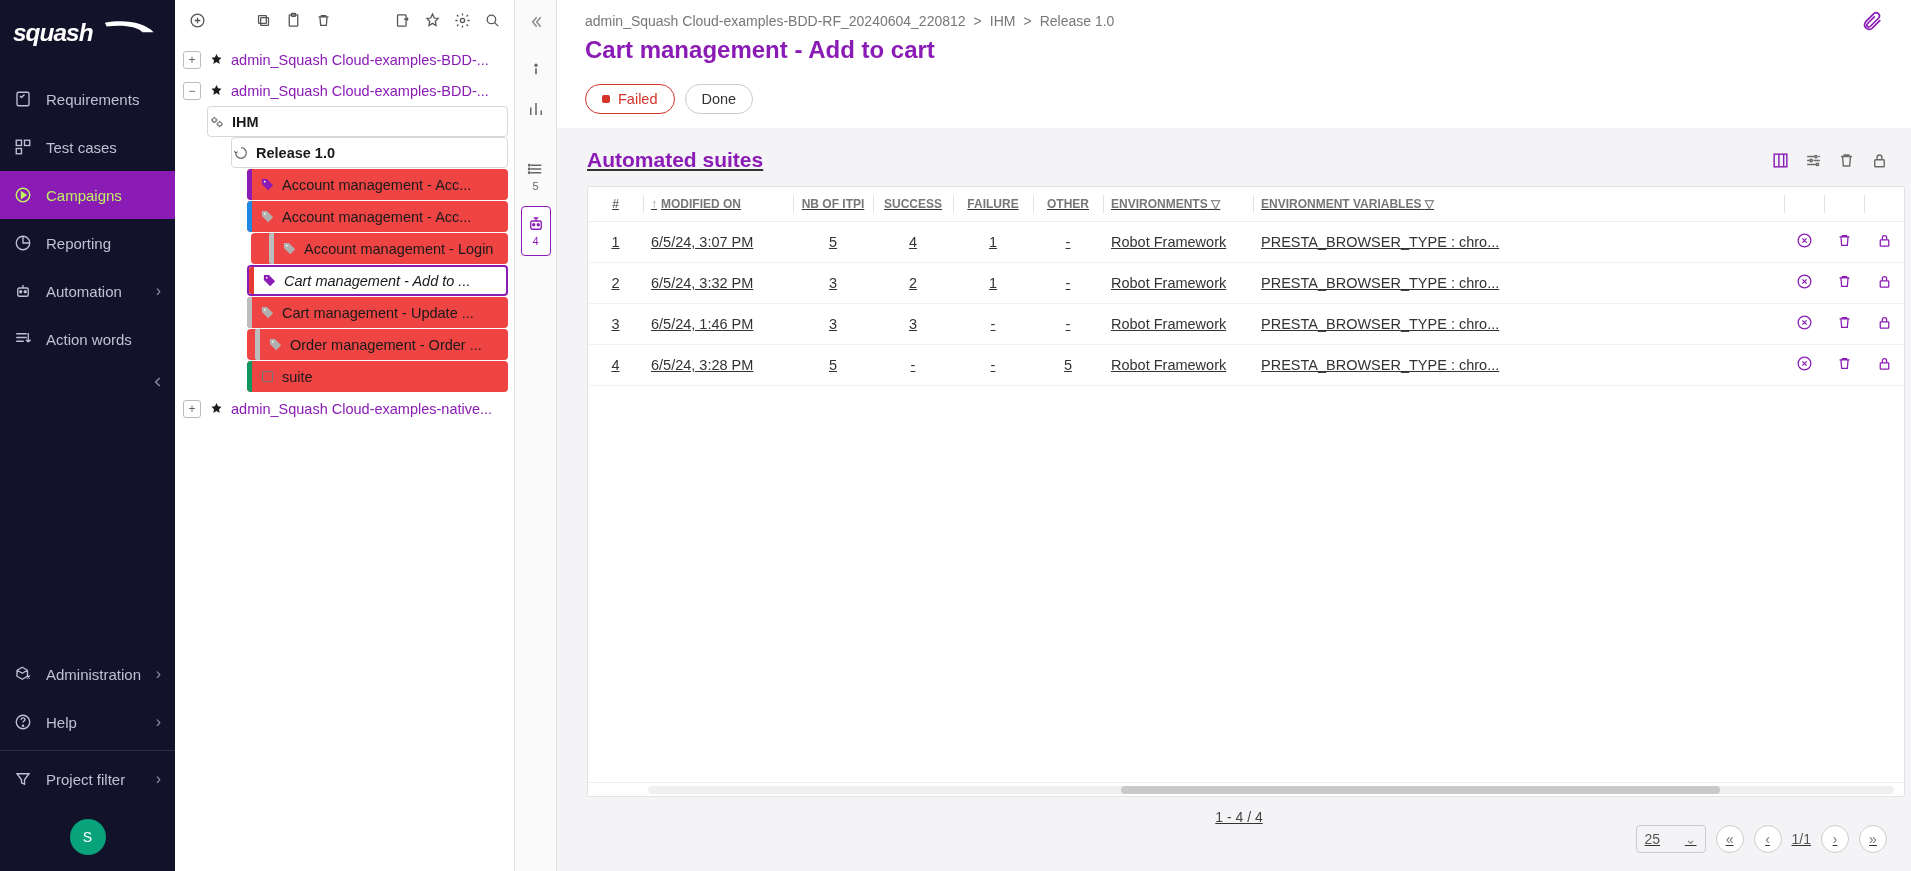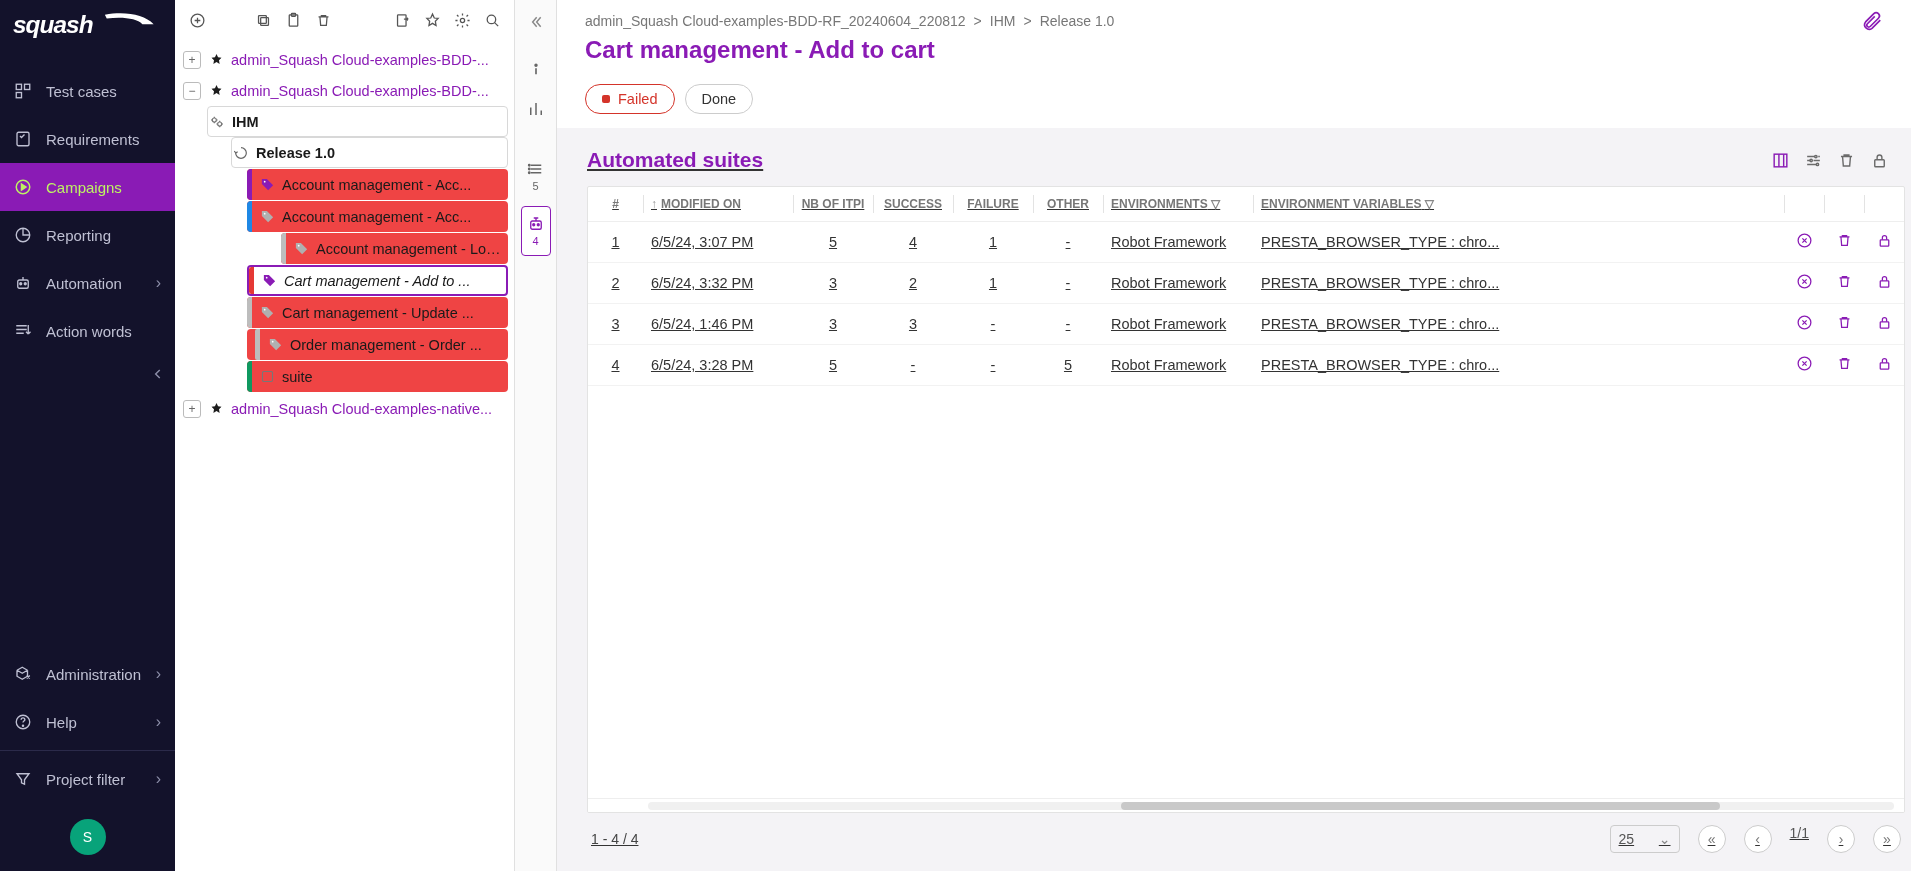--- a/index.html
+++ b/index.html
@@ -12,21 +12,21 @@
   --border:#e0e0e0;
   --red:#d4342a;
   --green:#0f9960;
 }
 *{box-sizing:border-box;font-family:"Segoe UI",Arial,sans-serif;}
 html,body{margin:0;padding:0;height:100%;width:100%;background:#fff;color:var(--text-dark);font-size:14px;overflow:hidden;}
 body{display:flex;}
 
 
 .main-nav{width:175px;flex:0 0 175px;background:var(--dark-navy);color:#bfc0d3;display:flex;flex-direction:column;}
-.logo{height:45px;display:flex;align-items:center;justify-content:center;padding:6px 10px 0;}
+.logo{height:45px;display:flex;align-items:center;justify-content:center;padding:6px 10px 0;margin-top:8px;}
 .logo svg{width:150px;height:34px;}
 .nav-list{flex:1;padding-top:22px;display:flex;flex-direction:column;}
 .nav-item{display:flex;align-items:center;height:48px;padding:0 14px;color:#bfc0d3;cursor:pointer;font-size:15px;gap:14px;}
 .nav-item.active{background:var(--purple);color:#bef264;}
 .nav-item .nav-icon{width:18px;height:18px;flex:0 0 18px;display:flex;align-items:center;justify-content:center;}
 .nav-item .chev{margin-left:auto;font-size:16px;color:#8b8da8;}
 .nav-bottom{margin-top:auto;}
 .nav-collapse{height:38px;display:flex;align-items:center;justify-content:flex-end;padding-right:10px;color:#8b8da8;cursor:pointer;}
 .nav-divider{height:1px;background:#2b2a4a;margin:4px 0;}
 .avatar-row{height:68px;display:flex;align-items:center;justify-content:center;}
@@ -83,23 +83,23 @@
 table{border-collapse:collapse;width:100%;table-layout:fixed;}
 thead th{font-size:12px;color:#777;font-weight:600;text-align:left;padding:10px 8px;border-bottom:1px solid #eee;white-space:nowrap;overflow:hidden;text-overflow:ellipsis;position:relative;}
 thead th:not(:first-child)::before{content:"";position:absolute;left:0;top:8px;bottom:8px;width:1px;background:#e3e3e3;}
 tbody td{padding:10px 8px;border-bottom:1px solid #f2f2f2;font-size:14.5px;white-space:nowrap;overflow:hidden;text-overflow:ellipsis;}
 .ac{text-align:center;}
 .row-icon{color:var(--purple);cursor:pointer;display:inline-flex;}
 .hscroll{height:14px;background:#fff;border-top:1px solid #eee;position:relative;}
 .hscroll .track{position:absolute;left:60px;right:10px;top:3px;height:8px;background:#f0f0f0;border-radius:4px;}
 .hscroll .thumb{position:absolute;top:0;left:38%;width:48%;height:100%;background:#c9c9c9;border-radius:4px;}
 
-.grid-footer{display:flex;align-items:center;padding:12px 10px 4px 4px;}
+.grid-footer{display:flex;align-items:center;padding:12px 24px 4px 4px;flex-direction:column;}
 .range{color:#444;}
-.pager{margin-left:auto;display:flex;align-items:flex-start;gap:18px;}
+.pager{margin-left:auto;display:flex;align-items:center;gap:10px;}
 .page-size{border:1px solid #ccc;border-radius:4px;height:28px;width:70px;display:flex;align-items:center;justify-content:space-between;padding:0 8px;color:#555;cursor:pointer;}
 .pg-btn{width:28px;height:28px;border:1px solid #ccc;border-radius:50%;display:flex;align-items:center;justify-content:center;color:#777;cursor:pointer;background:#fff;}
 .pg-info{color:#555;font-size:14px;}
 
 svg{display:block;}
 </style>
 </head>
 <body>
 
 <nav class="main-nav">
@@ -108,35 +108,35 @@
         <g fill="#fff">
           <text x="0" y="25" font-family="Arial" font-size="26" font-weight="700" font-style="italic" letter-spacing="-1">squash</text>
           <path d="M98 6 C120 2 140 6 150 16 L138 16 C132 10 118 8 100 10 Z"></path>
         </g>
       </svg>
   </div>
   <div class="nav-list">
     <div class="nav-item">
       <span class="nav-icon">
           <svg viewBox="0 0 24 24" fill="none" stroke="currentColor" stroke-width="1.8">
+            <rect x="4" y="3" width="16" height="18" rx="2"></rect>
+            <path d="M8 8l2 2 4-4"></path>
+          </svg>
+        </span>
+      <span>Requirements</span>
+    </div>
+    <div class="nav-item">
+      <span class="nav-icon">
+          <svg viewBox="0 0 24 24" fill="none" stroke="currentColor" stroke-width="1.8">
             <rect x="3" y="3" width="7" height="7"></rect>
             <rect x="14" y="3" width="7" height="7"></rect>
             <rect x="3" y="14" width="7" height="7"></rect>
           </svg>
         </span>
       <span>Test cases</span>
-    </div>
-    <div class="nav-item">
-      <span class="nav-icon">
-          <svg viewBox="0 0 24 24" fill="none" stroke="currentColor" stroke-width="1.8">
-            <rect x="4" y="3" width="16" height="18" rx="2"></rect>
-            <path d="M8 8l2 2 4-4"></path>
-          </svg>
-        </span>
-      <span>Requirements</span>
     </div>
     <div class="nav-item active">
       <span class="nav-icon">
           <svg viewBox="0 0 24 24" fill="none" stroke="currentColor" stroke-width="2">
             <circle cx="12" cy="12" r="9"></circle>
             <path d="M10 8l6 4-6 4z" fill="currentColor"></path>
           </svg>
         </span>
       <span>Campaigns</span>
     </div>
@@ -331,21 +331,21 @@
         <div class="tree-row iter-item" style="margin-left: 70px; padding-left: 0px;">
           <span class="color-stripe" style="background:#1e88e5"></span>
           <span class="ticon tag-icon">
             <svg width="15" height="15" viewBox="0 0 24 24" fill="currentColor">
               <path d="M3 3h8l10 10-8 8L3 11z"></path>
               <circle cx="7.5" cy="7.5" r="1.4" fill="#fff"></circle>
             </svg>
           </span>
           <span class="label">Account management - Acc...</span>
         </div>
-        <div class="tree-row iter-item" style="margin-left: 104px; padding-left: 0px;">
+        <div class="tree-row iter-item" style="margin-left: 74px; padding-left: 18px;">
           <span class="color-stripe" style="background:#bdbdbd"></span>
           <span class="ticon tag-icon">
             <svg width="15" height="15" viewBox="0 0 24 24" fill="currentColor">
               <path d="M3 3h8l10 10-8 8L3 11z"></path>
               <circle cx="7.5" cy="7.5" r="1.4" fill="#fff"></circle>
             </svg>
           </span>
           <span class="label">Account management - Login</span>
         </div>
         <div class="tree-row iter-item active" style="margin-left: 70px; padding-left: 0px; font-style: italic;">

